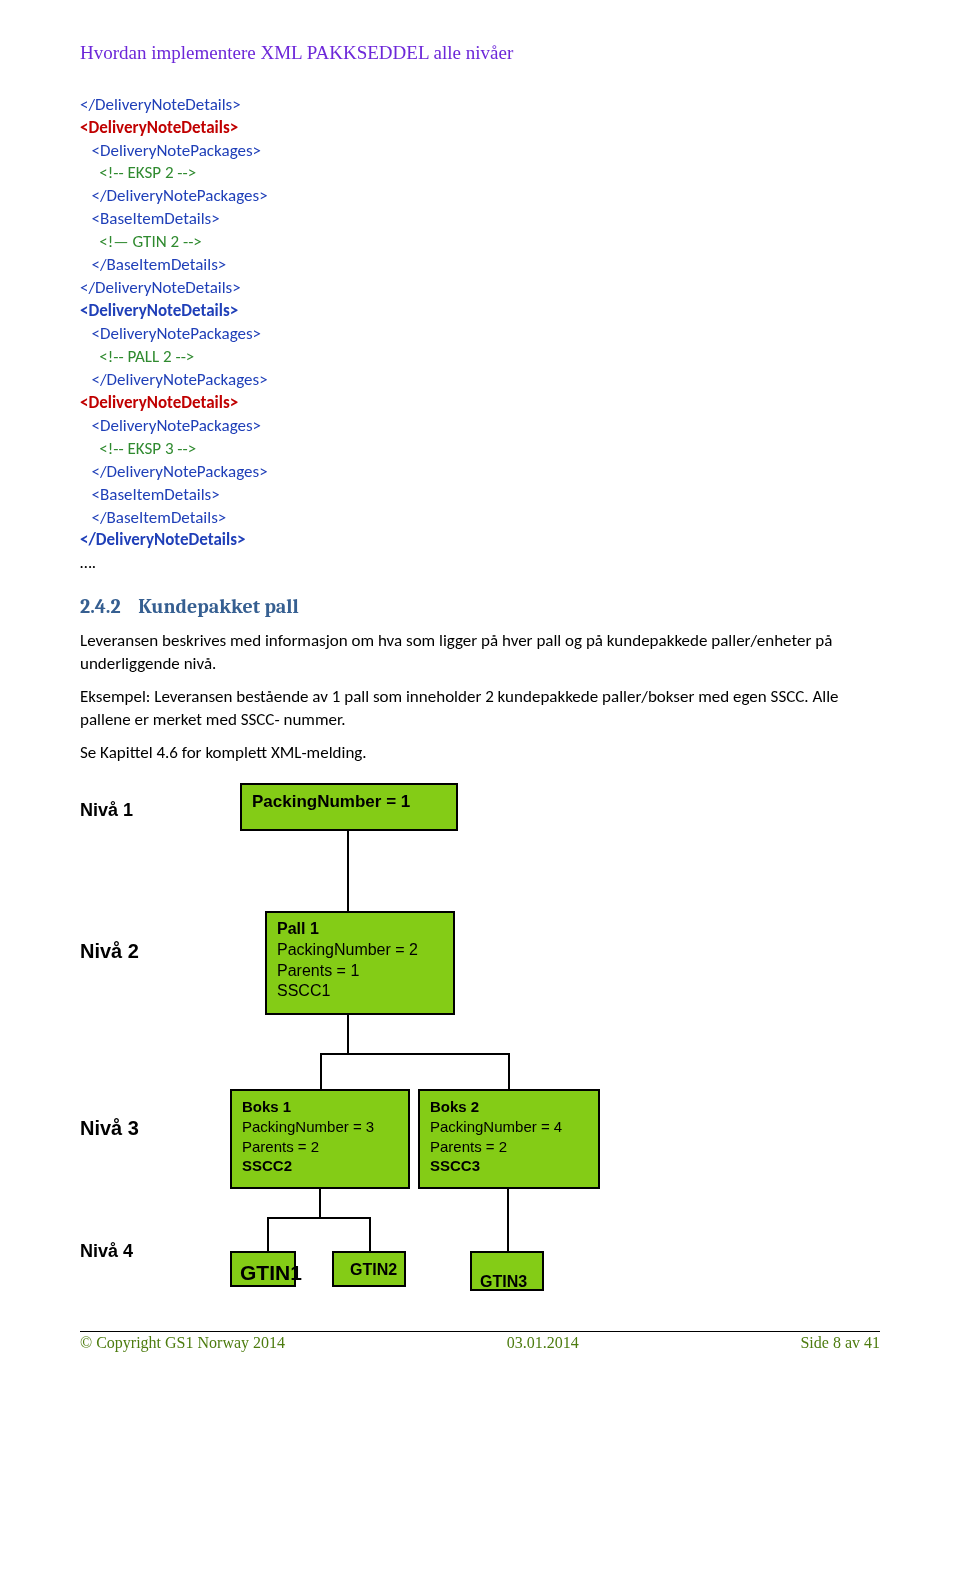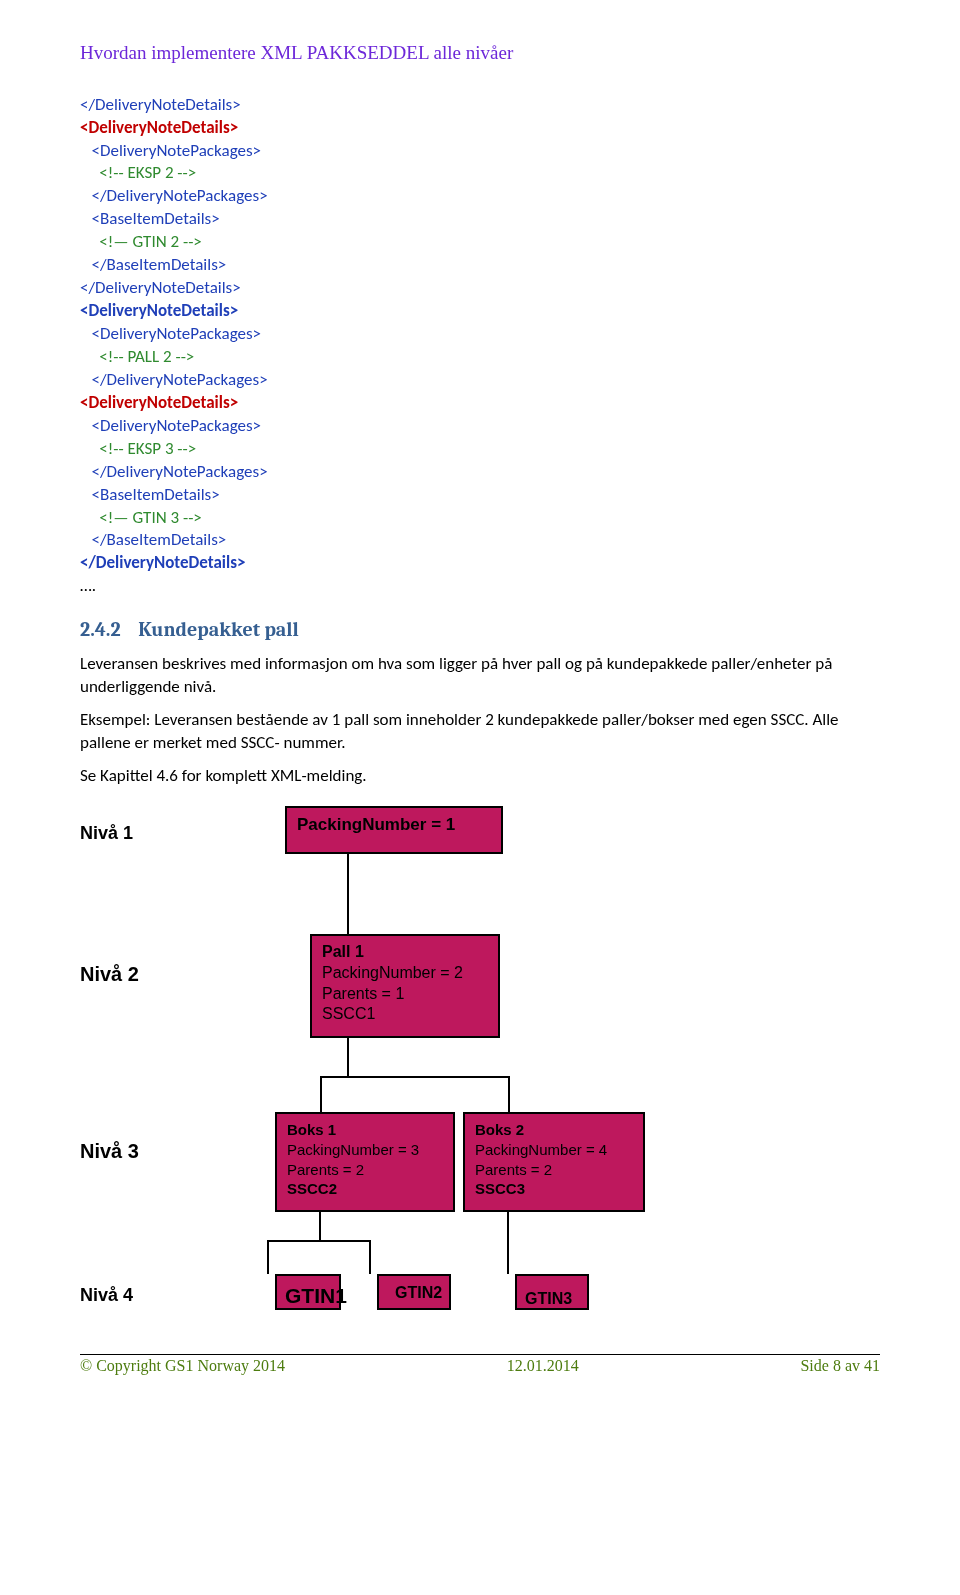--- a/index.html
+++ b/index.html
@@ -58,24 +58,23 @@
     font-family: Arial, Helvetica, sans-serif;
     color: #000;
   }
   .d-label {
     position: absolute;
     font-weight: bold;
   }
   .d-box {
     position: absolute;
     border: 2px solid #000;
-    background: #be185d;
+    background: #84cc16;
     padding: 6px 10px;
     box-sizing: border-box;
-    margin-left: 45px;
   }
   .d-line {
     position: absolute;
     background: #000;
   }
   .footer {
     border-top: 1px solid #000;
     margin-top: 18px;
     padding-top: 0;
     display: flex;
@@ -104,40 +103,39 @@
     <div class="ln"><span class="blue">&lt;/DeliveryNoteDetails&gt;</span></div>
     <div class="ln"><span class="blueb">&lt;DeliveryNoteDetails&gt;</span></div>
     <div class="ln">   <span class="blue">&lt;DeliveryNotePackages&gt;</span></div>
     <div class="ln">     <span class="green">&lt;!-- PALL 2 --&gt;</span></div>
     <div class="ln">   <span class="blue">&lt;/DeliveryNotePackages&gt;</span></div>
     <div class="ln"><span class="red">&lt;DeliveryNoteDetails&gt;</span></div>
     <div class="ln">   <span class="blue">&lt;DeliveryNotePackages&gt;</span></div>
     <div class="ln">     <span class="green">&lt;!-- EKSP 3 --&gt;</span></div>
     <div class="ln">   <span class="blue">&lt;/DeliveryNotePackages&gt;</span></div>
     <div class="ln">   <span class="blue">&lt;BaseItemDetails&gt;</span></div>
-    <div class="ln">     <span class="green">&lt;!— GTIN 3 --&gt;</span></div>
     <div class="ln">   <span class="blue">&lt;/BaseItemDetails&gt;</span></div>
     <div class="ln"><span class="blueb">&lt;/DeliveryNoteDetails&gt;</span></div>
     <div class="ln"><span class="blk">….</span></div>
   </div>
 
   <div class="section-heading">
     <span>2.4.2</span>&nbsp;&nbsp;&nbsp;&nbsp;<span>Kundepakket pall</span>
   </div>
 
   <div class="body-text">Leveransen beskrives med informasjon om hva som ligger på hver pall og på kundepakkede paller/enheter på underliggende nivå.</div>
   <div class="body-text">Eksempel: Leveransen bestående av 1 pall som inneholder 2 kundepakkede paller/bokser med egen SSCC. Alle pallene er merket med SSCC- nummer.</div>
   <div class="body-text">Se Kapittel 4.6 for komplett XML-melding.</div>
 
   <div class="diagram">
 
     <div class="d-label" style="left:0; top:15px; font-size:18px;">Nivå 1</div>
     <div class="d-label" style="left:0; top:155px; font-size:20px;">Nivå 2</div>
     <div class="d-label" style="left:0; top:332px; font-size:20px;">Nivå 3</div>
-    <div class="d-label" style="left:0; top:477px; font-size:18px;">Nivå 4</div>
+    <div class="d-label" style="left:0; top:456px; font-size:18px;">Nivå 4</div>
 
     <div class="d-box" style="left:160px; top:0; width:218px; height:48px; font-size:17px; font-weight:bold;">
       <div>PackingNumber = 1</div>
     </div>
 
     <div class="d-line" style="left:267px; top:48px; width:2px; height:80px;"></div>
 
     <div class="d-box" style="left:185px; top:128px; width:190px; height:104px; font-size:16px; line-height:1.3;">
       <div style="font-weight:bold;">Pall 1</div>
       <div>PackingNumber = 2</div>
@@ -166,22 +164,22 @@
 
     <div class="d-line" style="left:239px; top:406px; width:2px; height:28px;"></div>
     <div class="d-line" style="left:187px; top:434px; width:104px; height:2px;"></div>
     <div class="d-line" style="left:187px; top:434px; width:2px; height:34px;"></div>
     <div class="d-line" style="left:289px; top:434px; width:2px; height:34px;"></div>
 
     <div class="d-line" style="left:427px; top:406px; width:2px; height:62px;"></div>
 
     <div class="d-box" style="left:150px; top:468px; width:66px; height:36px; font-size:21px; font-weight:bold; padding:6px 8px;">GTIN1</div>
     <div class="d-box" style="left:252px; top:468px; width:74px; height:36px; font-size:16px; font-weight:bold; padding:6px 16px;">GTIN2</div>
-    <div class="d-box" style="left:390px; top:468px; width:74px; height:36px; font-size:16px; font-weight:bold; padding:12px 8px;">GTIN3</div>
+    <div class="d-box" style="left:390px; top:468px; width:74px; height:36px; font-size:16px; font-weight:bold; padding:18px 8px;">GTIN3</div>
   </div>
 
   <div class="footer">
     <span>© Copyright GS1 Norway 2014</span>
-    <span>12.01.2014</span>
+    <span>03.01.2014</span>
     <span>Side 8 av 41</span>
   </div>
 
 </div>
 
 </body></html>

